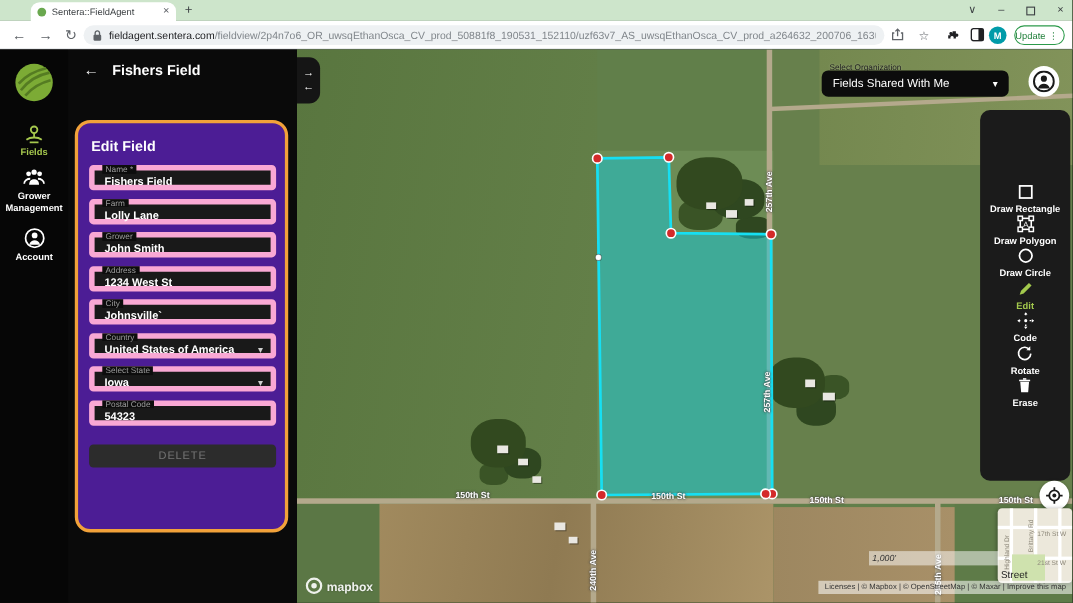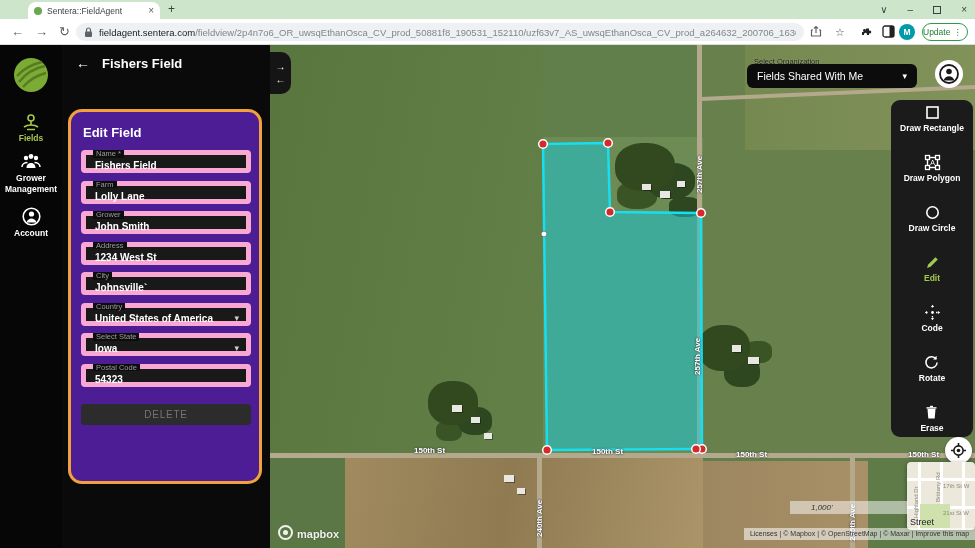--- a/index.html
+++ b/index.html
@@ -82,38 +82,38 @@
 
   .org-label { position:absolute; left:484px; top:12px; font-size:7.5px; color:#1d1d1d; text-shadow:0 0 2px rgba(255,255,255,0.35); }
   .org-select { position:absolute; left:477px; top:19px; width:170px; height:24px; background:#0c0c0c; border-radius:6px;
                 display:flex; align-items:center; padding:0 10px; }
   .org-select .val { color:#fff; font-size:10.5px; flex:1; }
   .org-select .caret { color:#fff; font-size:9px; }
   .map-avatar { position:absolute; left:665px; top:15px; width:28px; height:28px; border-radius:50%; background:#fff;
                 display:flex; align-items:center; justify-content:center; }
 
   .draw-toolbar { position:absolute; left:621px; top:55px; width:82px; height:337px; background:#1b1b1b;
-                  border-radius:9px; display:flex; flex-direction:column; justify-content:space-between; align-items:center; padding:4px 0; }
+                  border-radius:9px; display:flex; flex-direction:column; justify-content:center; align-items:center; padding:4px 0; }
   .tool { display:flex; flex-direction:column; align-items:center; gap:3px; }
   .tool .tlabel { color:#fff; font-size:8.5px; font-weight:bold; text-align:center; line-height:1.1; }
   .tool.active .tlabel { color:#a3c94d; }
 
   .geolocate { position:absolute; left:675px; top:392px; width:27px; height:27px; background:#fff; border-radius:50%;
                box-shadow:0 1px 3px rgba(0,0,0,0.4); display:flex; align-items:center; justify-content:center; }
 
   .minimap { position:absolute; left:637px; top:417px; width:68px; height:68px; background:#ece8db; border-radius:4px;
              overflow:hidden; box-shadow:0 1px 4px rgba(0,0,0,0.4);text-align:center; }
   .mm-road { position:absolute; background:#fff; }
   .mm-green { position:absolute; left:13px; top:42px; width:30px; height:24px; background:#cfe2ae; }
   .mm-lbl { position:absolute; font-size:6px; color:#8d887a; white-space:nowrap; }
   .mm-lbl.vert { transform:rotate(-90deg); transform-origin:left top; }
   .mm-street { position:absolute; left:3px; bottom:3px; font-size:9px; color:#1c1c1c; }
 
   .scalebar { position:absolute; left:520px; top:456px; width:118px; height:13px; background:rgba(255,255,255,0.5);
-              font-size:8px; color:#333; line-height:13px; padding-left:21px;font-style:italic; }
+              font-size:8px; color:#333; line-height:13px; padding-left:3px;font-style:italic; }
   .attribution { position:absolute; left:474px; top:483px; width:231px; height:12px; background:rgba(255,255,255,0.55);
                  font-size:7px; color:#333; line-height:12px; text-align:center; white-space:nowrap; }
   .mapbox-logo { position:absolute; left:8px; top:480px; display:flex; align-items:flex-end; gap:4px; }
   .mb-circle { width:15px; height:15px; border-radius:50%; border:2px solid #fff; opacity:0.9; position:relative; }
   .mb-circle::after { content:""; position:absolute; left:3px; top:3px; width:5px; height:5px; border-radius:50%; background:#fff; }
   .mb-word { color:#fff; font-size:11px; font-weight:bold; opacity:0.9; text-shadow:0 0 2px rgba(0,0,0,0.4); }
 
   svg { display:block; }
   .poly-overlay { position:absolute; left:0; top:0; pointer-events:none; }
 </style>

